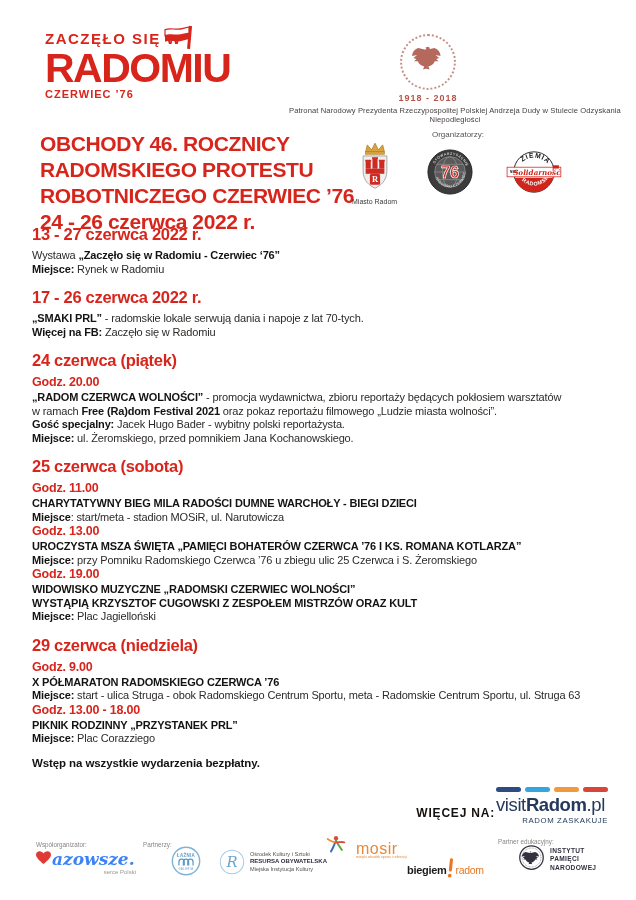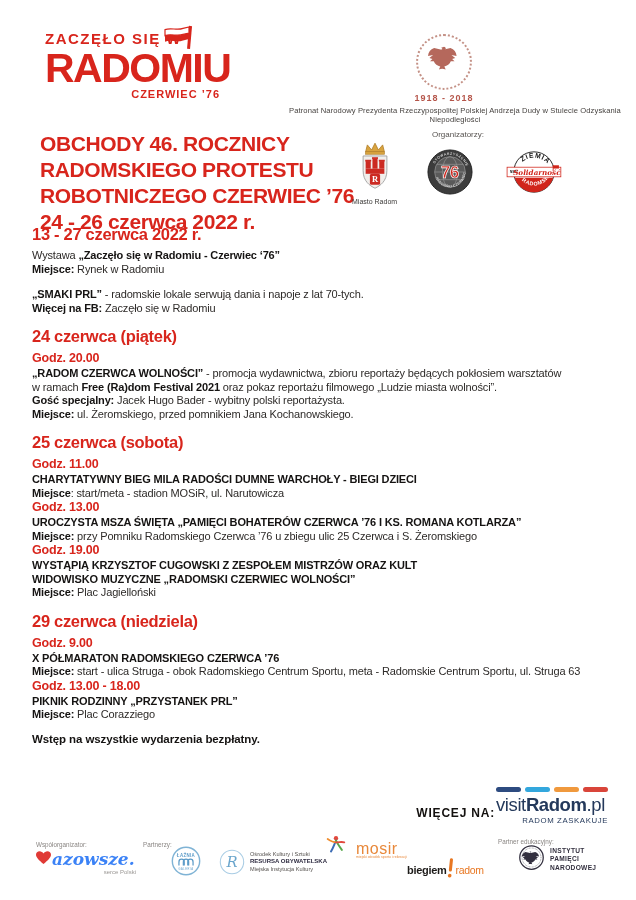--- a/index.html
+++ b/index.html
@@ -11,24 +11,24 @@
   *{margin:0;padding:0;box-sizing:border-box;}
   html,body{background:#fff;}
   body{
     width:636px;height:900px;position:relative;overflow:hidden;
     font-family:"Liberation Sans",sans-serif;color:var(--body);
   }
   
   .brand{position:absolute;left:45px;top:30px;width:175px;color:var(--red);}
   .brand-top{font-size:15px;font-weight:bold;letter-spacing:1.5px;}
   .brand-main{font-size:41px;font-weight:bold;letter-spacing:-1.5px;line-height:40px;margin-top:1px;}
-  .brand-sub{font-size:11px;font-weight:bold;text-align:right;letter-spacing:1px;margin-top:0;}
+  .brand-sub{font-size:11px;font-weight:bold;letter-spacing:1px;margin-top:0;}
   .brand-flag{position:absolute;right:18px;top:-6px;}
   
-  .medallion{position:absolute;left:412px;top:34px;width:64px;text-align:center;}
+  .medallion{position:absolute;left:396px;top:34px;width:64px;text-align:center;}
   .med-ring{width:56px;height:56px;margin:0 auto;border:2px dotted #c49186;border-radius:50%;
     display:flex;align-items:center;justify-content:center;}
   .med-years{font-size:9px;font-weight:bold;color:#b5554a;letter-spacing:1px;margin-top:3px;}
   .patronage{position:absolute;left:286px;top:106px;width:338px;text-align:center;
     font-size:7.6px;color:#474340;letter-spacing:0.1px;}
   
   .title{position:absolute;left:40px;top:131px;color:var(--red);
     font-size:21px;font-weight:bold;line-height:26px;letter-spacing:-0.4px;}
   
   .orgs{position:absolute;left:352px;top:130px;width:212px;}
@@ -187,20 +187,21 @@
 
   <div class="sec">
     <div class="sec-h">13 - 27 czerwca 2022 r.</div>
     <div class="event">
       <div class="row"><span class="seg">Wystawa </span><span class="seg b">„Zaczęło się w Radomiu - Czerwiec ‘76”</span></div>
       <div class="row"><span class="seg b">Miejsce:</span><span class="seg"> Rynek w Radomiu</span></div>
     </div>
   </div>
 
   <div class="sec">
+    <div class="sec-h">17 - 26 czerwca 2022 r.</div>
     <div class="event">
       <div class="row"><span class="seg b">„SMAKI PRL”</span><span class="seg"> - radomskie lokale serwują dania i napoje z lat 70-tych.</span></div>
       <div class="row"><span class="seg b">Więcej na FB:</span><span class="seg"> Zaczęło się w Radomiu</span></div>
     </div>
   </div>
 
   <div class="sec">
     <div class="sec-h">24 czerwca (piątek)</div>
     <div class="event">
       <div class="time">Godz. 20.00</div>
@@ -218,22 +219,22 @@
       <div class="row"><span class="seg b">CHARYTATYWNY BIEG MILA RADOŚCI DUMNE WARCHOŁY - BIEGI DZIECI</span></div>
       <div class="row"><span class="seg b">Miejsce</span><span class="seg">: start/meta - stadion MOSiR, ul. Narutowicza</span></div>
     </div>
     <div class="event">
       <div class="time">Godz. 13.00</div>
       <div class="row"><span class="seg b">UROCZYSTA MSZA ŚWIĘTA „PAMIĘCI BOHATERÓW CZERWCA ’76 I KS. ROMANA KOTLARZA”</span></div>
       <div class="row"><span class="seg b">Miejsce:</span><span class="seg"> przy Pomniku Radomskiego Czerwca ’76 u zbiegu ulic 25 Czerwca i S. Żeromskiego</span></div>
     </div>
     <div class="event">
       <div class="time">Godz. 19.00</div>
+      <div class="row"><span class="seg b">WIDOWISKO MUZYCZNE „RADOMSKI CZERWIEC WOLNOŚCI”</span></div>
       <div class="row"><span class="seg b">WYSTĄPIĄ KRZYSZTOF CUGOWSKI Z ZESPOŁEM MISTRZÓW ORAZ KULT</span></div>
-      <div class="row"><span class="seg b">WIDOWISKO MUZYCZNE „RADOMSKI CZERWIEC WOLNOŚCI”</span></div>
       <div class="row"><span class="seg b">Miejsce:</span><span class="seg"> Plac Jagielloński</span></div>
     </div>
   </div>
 
   <div class="sec">
     <div class="sec-h">29 czerwca (niedziela)</div>
     <div class="event">
       <div class="time">Godz. 9.00</div>
       <div class="row"><span class="seg b">X PÓŁMARATON RADOMSKIEGO CZERWCA ’76</span></div>
       <div class="row"><span class="seg b">Miejsce:</span><span class="seg"> start - ulica Struga - obok Radomskiego Centrum Sportu, meta - Radomskie Centrum Sportu, ul. Struga 63</span></div>

